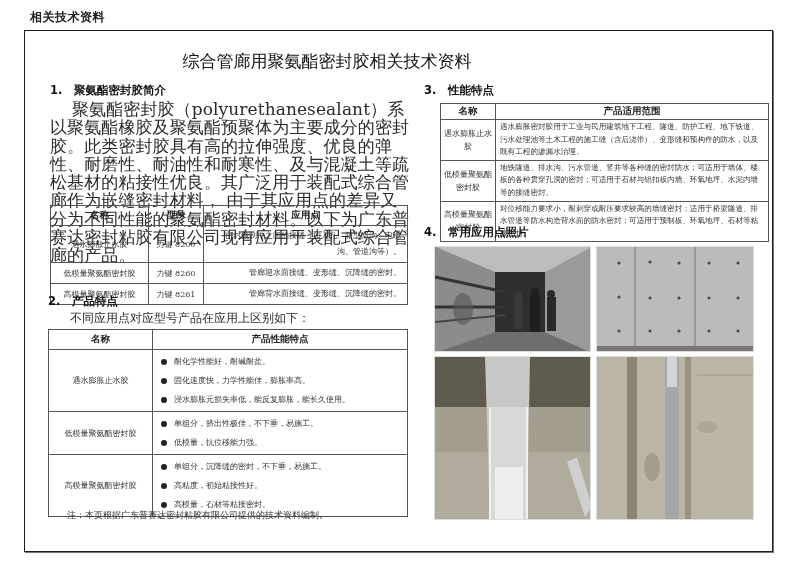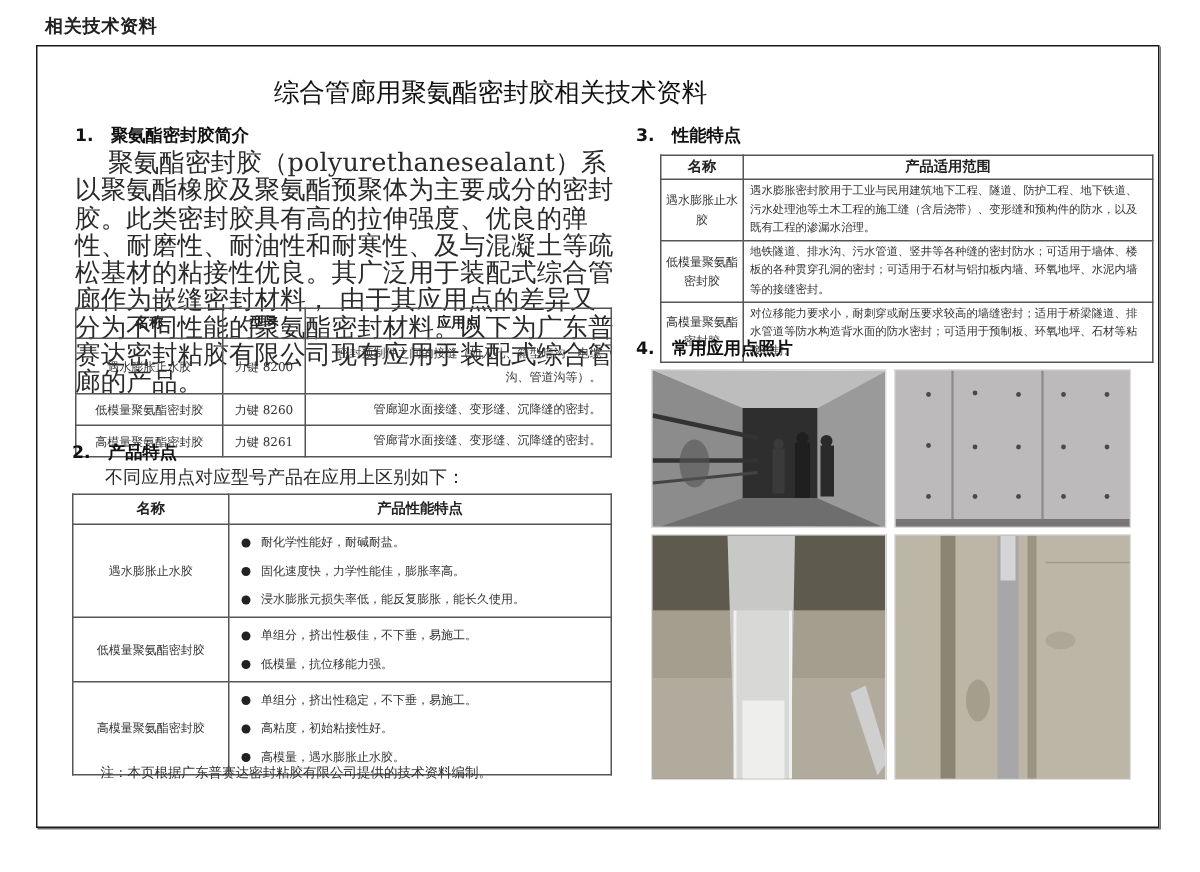--- a/index.html
+++ b/index.html
@@ -112,29 +112,29 @@
             <span class="dot"></span>
             <span>低模量，抗位移能力强。</span>
           </div>
     </td>
   </tr>
   <tr>
     <td class="name">高模量聚氨酯密封胶</td>
     <td class="feat">
       <div class="bullet">
             <span class="dot"></span>
-            <span>单组分，挤出性稳定，不下垂，易施工。</span>
+            <span>单组分，沉降缝的密封，不下垂，易施工。</span>
           </div>
       <div class="bullet">
             <span class="dot"></span>
             <span>高粘度，初始粘接性好。</span>
           </div>
       <div class="bullet">
             <span class="dot"></span>
-            <span>高模量，遇水膨胀止水胶。</span>
+            <span>高模量，石材等粘接密封。</span>
           </div>
     </td>
   </tr>
 </tbody>
   </table>
 
 <div class="abs note">注：本页根据广东普赛达密封粘胶有限公司提供的技术资料编制。</div>
 
 <div class="abs sec-h" style="left:424px; top:83px;">
   <span class="num">3.</span><span>性能特点</span>

